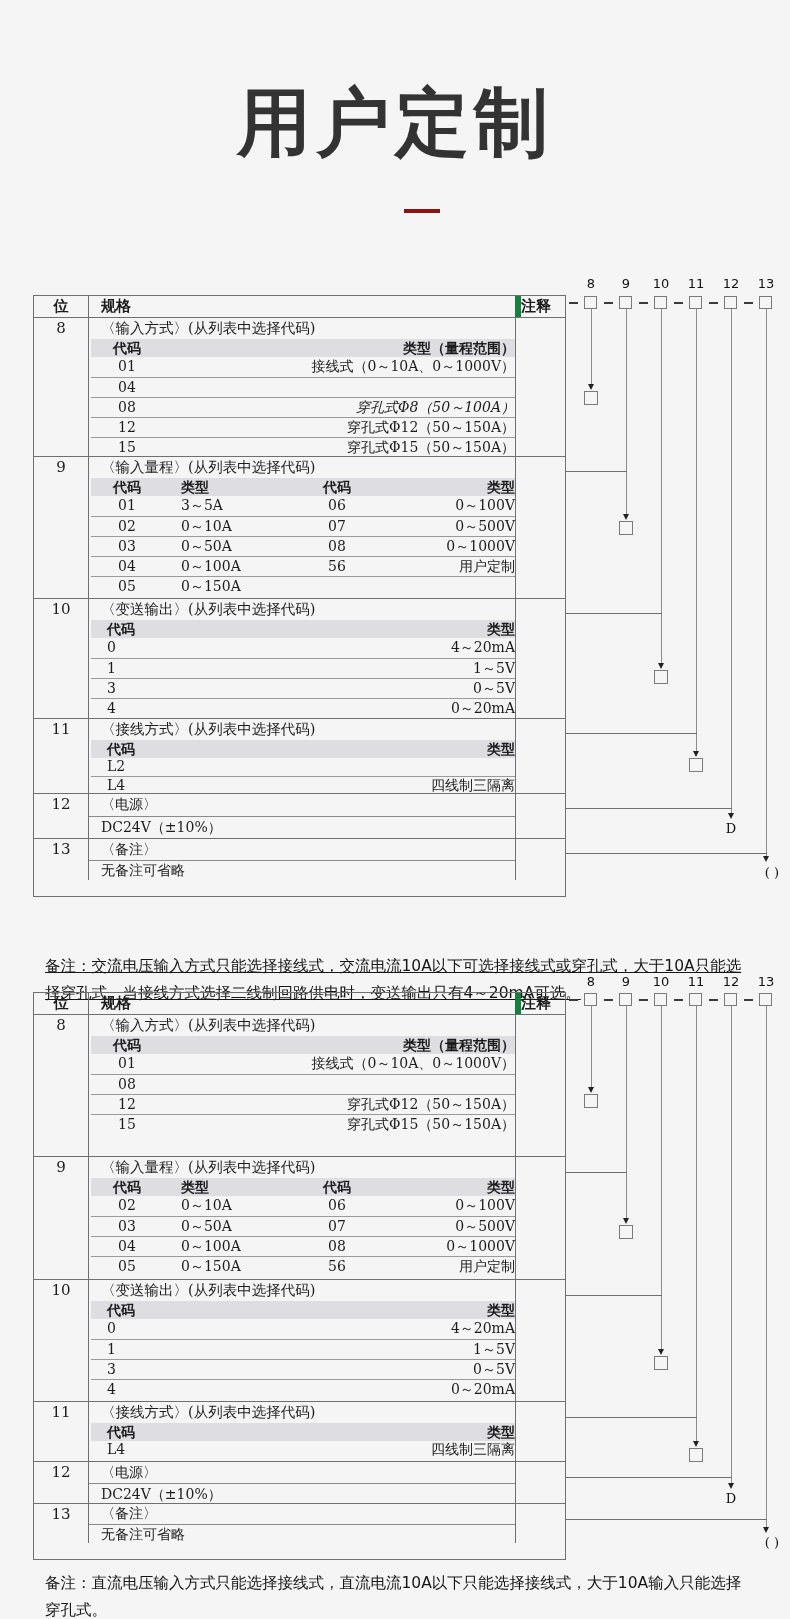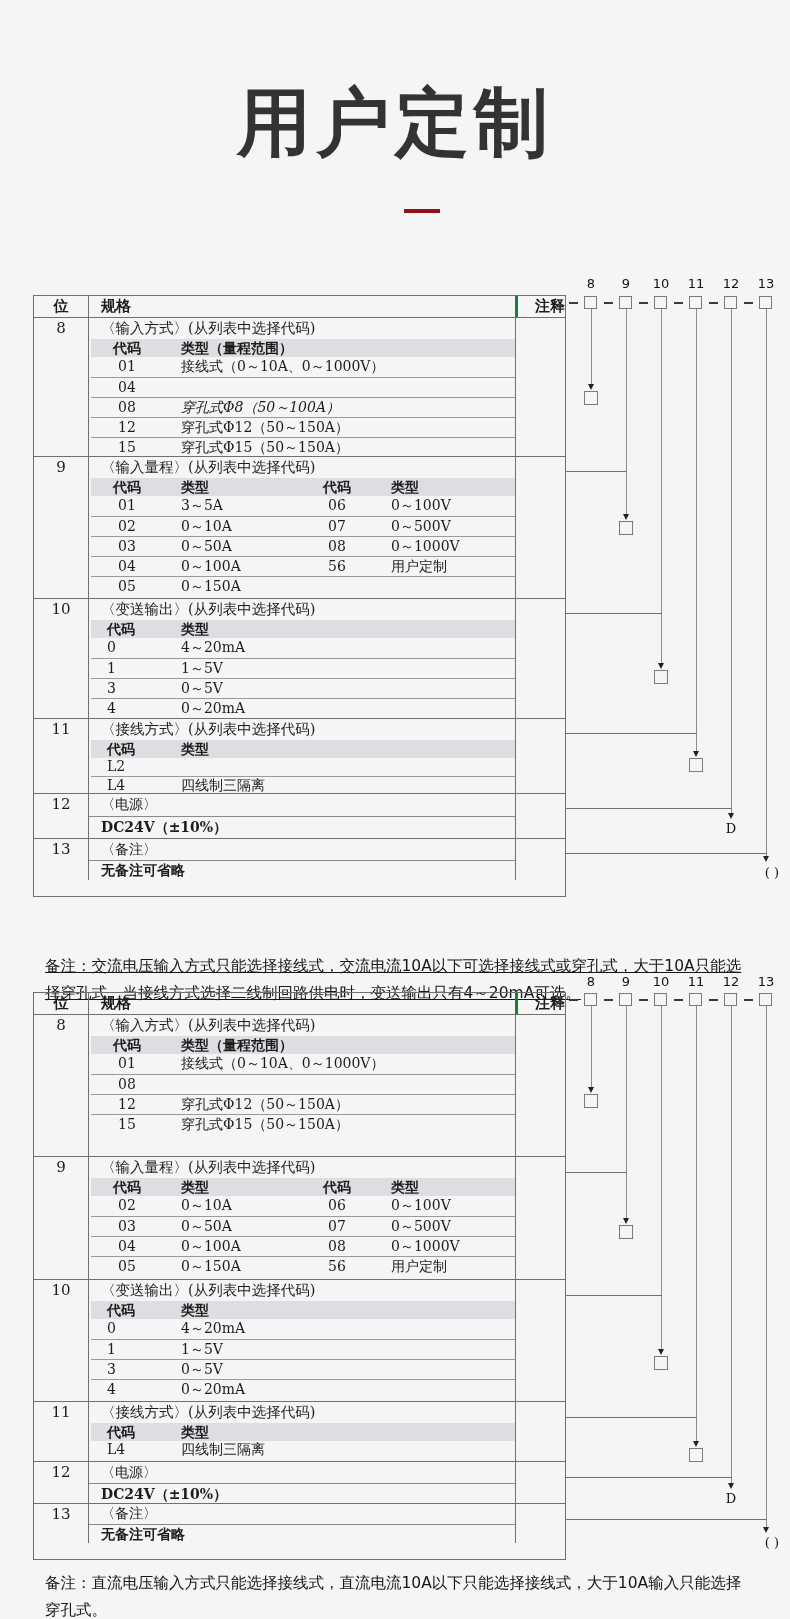--- a/index.html
+++ b/index.html
@@ -10,39 +10,39 @@
        color:#333;font-family:"DejaVu Sans","Liberation Sans",sans-serif;letter-spacing:5px;}
   .divider{left:404px;top:209px;width:36px;height:4px;background:#8b1313;}
   
   .tbl{left:33px;width:533px;border:1px solid #6f6f6f;box-sizing:border-box;overflow:hidden;}
   .tbar{height:16px;background:#e2e2e3;display:flex;justify-content:space-between;align-items:center;
         font-weight:bold;font-size:13px;line-height:16px;padding:0 4px 0 7px;box-sizing:border-box;}
   .thead{display:flex;height:22px;line-height:21px;border-bottom:1px solid #6f6f6f;
          font-weight:bold;font-size:15px;box-sizing:border-box;}
   .cpos{width:55px;flex:none;border-right:1px solid #6f6f6f;text-align:center;box-sizing:border-box;}
   .cspec{flex:1;padding-left:12px;box-sizing:border-box;}
-  .cnote{width:50px;flex:none;border-left:3px solid #15803d;text-align:right;box-sizing:border-box;}
+  .cnote{width:50px;flex:none;border-left:6px solid #15803d;text-align:left;box-sizing:border-box;}
   .sec{display:flex;border-bottom:1px solid #6f6f6f;box-sizing:border-box;}
   .sec .pos{width:55px;flex:none;border-right:1px solid #6f6f6f;text-align:center;
             font-size:15px;padding-top:1px;box-sizing:border-box;}
   .sec .spec{flex:1;box-sizing:border-box;overflow:hidden;}
   .sec .note{width:50px;flex:none;border-left:1px solid #6f6f6f;box-sizing:border-box;}
   .sec-title{height:21px;line-height:21px;font-size:14.5px;padding-left:12px;}
   .band{height:18px;line-height:18px;margin-left:2px;background:#dedee2;font-weight:bold;
         font-size:14px;display:flex;}
   .row{height:20px;line-height:19px;margin-left:2px;font-size:14px;display:flex;box-sizing:border-box;}
   .row + .row{border-top:1px solid #9a9a9a;}
   .row.h18{height:18px;line-height:17px;}
   .w-code{width:72px;flex:none;text-align:center;}
   .w-code.left{text-align:left;padding-left:16px;box-sizing:border-box;}
   .w-type{width:146px;flex:none;padding-left:18px;box-sizing:border-box;}
   .w-code2{width:56px;flex:none;text-align:center;}
-  .w-type2{flex:1;padding-left:26px;box-sizing:border-box;}
+  .w-type2{flex:1;padding-left:26px;box-sizing:border-box;text-align:right;}
   .vrow{height:22px;line-height:21px;padding-left:12px;font-size:14px;box-sizing:border-box;}
-  .vrow + .vrow{border-top:1px solid #8a8a8a;font-weight:bold;}
+  .vrow + .vrow{border-top:1px solid #8a8a8a;}
   .vrow.h21{height:21px;line-height:20px;}
   .vrow.h20{height:20px;line-height:19px;}
   
   .dg-num{position:absolute;width:26px;text-align:center;font-size:13px;color:#111;
           font-family:"DejaVu Sans","Liberation Sans",sans-serif;}
   .dg-box{position:absolute;width:13px;height:13px;border:1px solid #7a7a7a;box-sizing:border-box;background:#f5f5f6;}
   .dg-tbox{position:absolute;width:14px;height:14px;border:1px solid #7a7a7a;box-sizing:border-box;background:#f5f5f6;}
   .dg-dash{position:absolute;width:9px;height:2px;background:#3a3a3a;}
   .dg-v{position:absolute;width:1px;background:#8c8c8c;}
   .dg-h{position:absolute;height:1px;background:#6f6f6f;}

